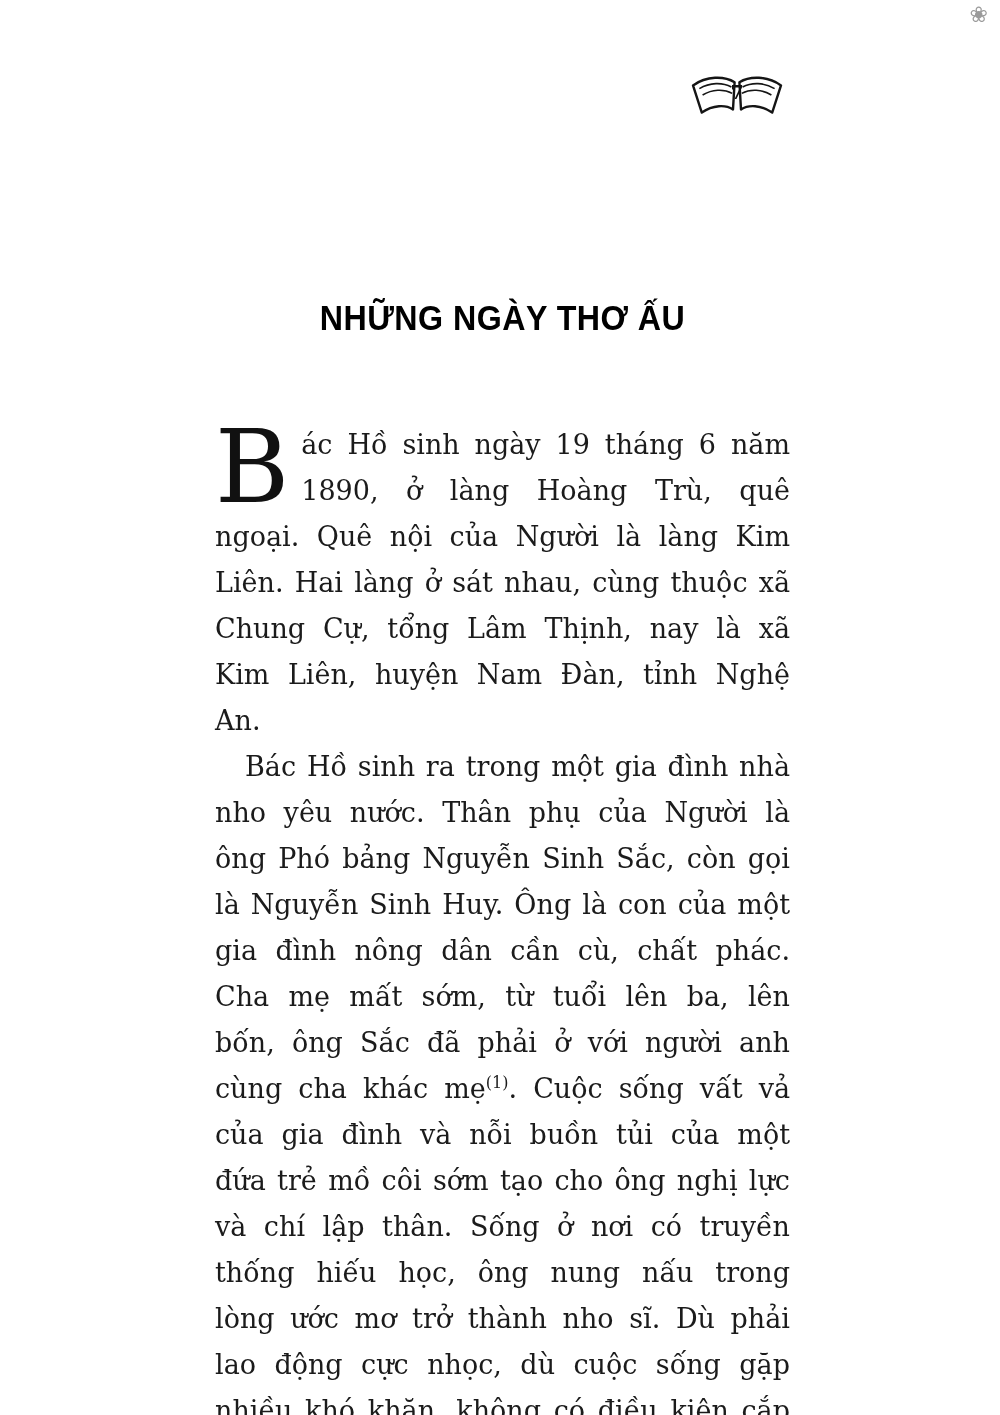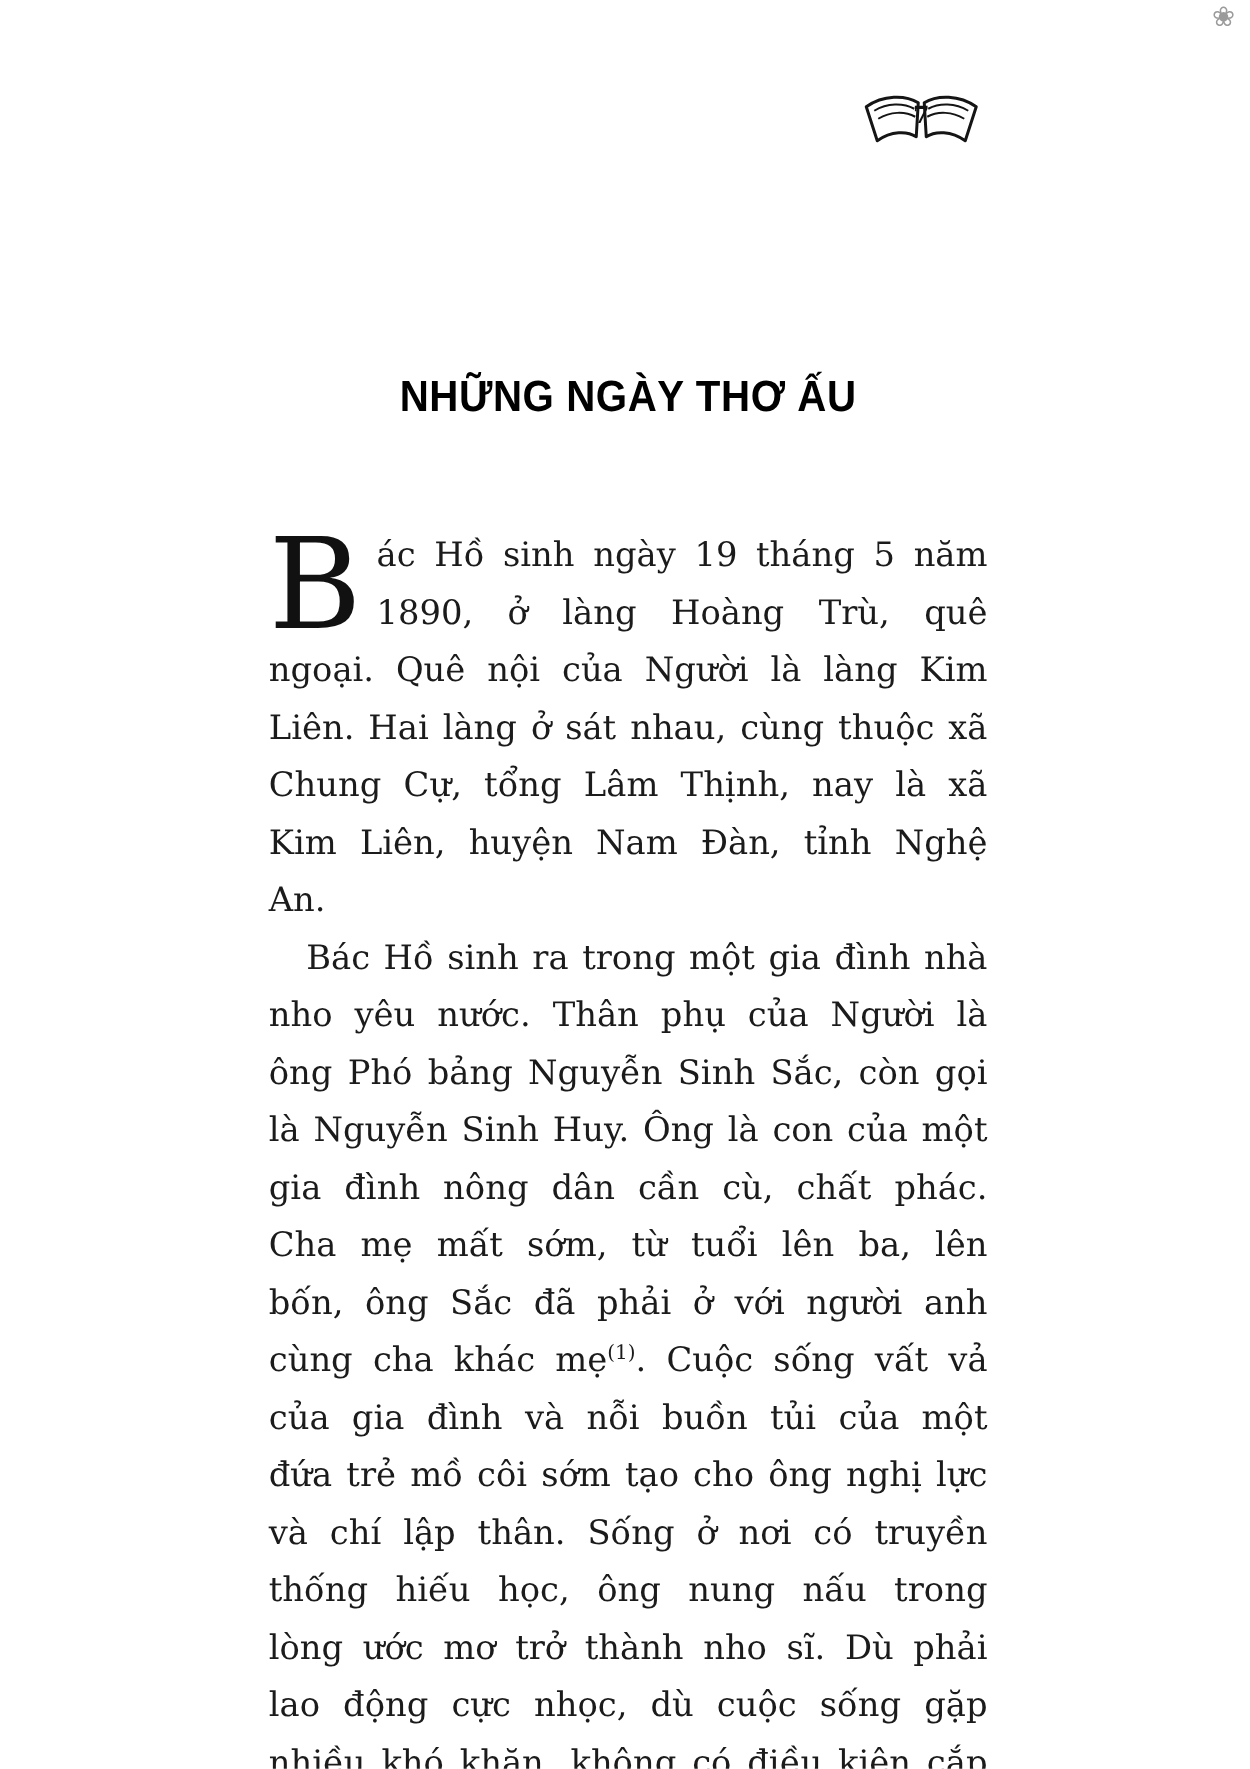--- a/index.html
+++ b/index.html
@@ -121,21 +121,21 @@
   <span class="page-num">7</span>
 </div>
 
 <div class="content">
 
   <h1 class="chapter-title">NHỮNG NGÀY THƠ ẤU</h1>
 
   <div class="body-text">
 
     <p>
-      <span class="dropcap">B</span><span>ác Hồ sinh ngày 19 tháng 5 năm 1890, ở làng Hoàng Trù, quê ngoại. Quê nội của Người là làng Kim Liên. Hai làng ở sát nhau, cùng thuộc xã Chung Cự, tổng Lâm Thịnh, nay là xã Kim Liên, huyện Nam Đàn, tỉnh Nghệ An.</span>
+      <span class="dropcap">B</span><span>ác Hồ sinh ngày 19 tháng 6 năm 1890, ở làng Hoàng Trù, quê ngoại. Quê nội của Người là làng Kim Liên. Hai làng ở sát nhau, cùng thuộc xã Chung Cự, tổng Lâm Thịnh, nay là xã Kim Liên, huyện Nam Đàn, tỉnh Nghệ An.</span>
     </p>
 
     <p class="indent">
       <span>Bác Hồ sinh ra trong một gia đình nhà nho yêu nước. Thân phụ của Người là ông Phó bảng Nguyễn Sinh Sắc, còn gọi là Nguyễn Sinh Huy. Ông là con của một gia đình nông dân cần cù, chất phác. Cha mẹ mất sớm, từ tuổi lên ba, lên bốn, ông Sắc đã phải ở với người anh cùng cha khác mẹ</span><sup class="footnote">(1)</sup><span>. Cuộc sống vất vả của gia đình và nỗi buồn tủi của một đứa trẻ mồ côi sớm tạo cho ông nghị lực và chí lập thân. Sống ở nơi có truyền thống hiếu học, ông nung nấu trong lòng ước mơ trở thành nho sĩ. Dù phải lao động cực nhọc, dù cuộc sống gặp nhiều khó khăn, không có điều kiện cắp sách tới trường, ông vẫn tìm mọi cách để tự học. Ông say mê học tập cả những lúc chăn trâu, cắt cỏ,</span>
     </p>
 
   </div>
 </div>
 
 </body></html>

